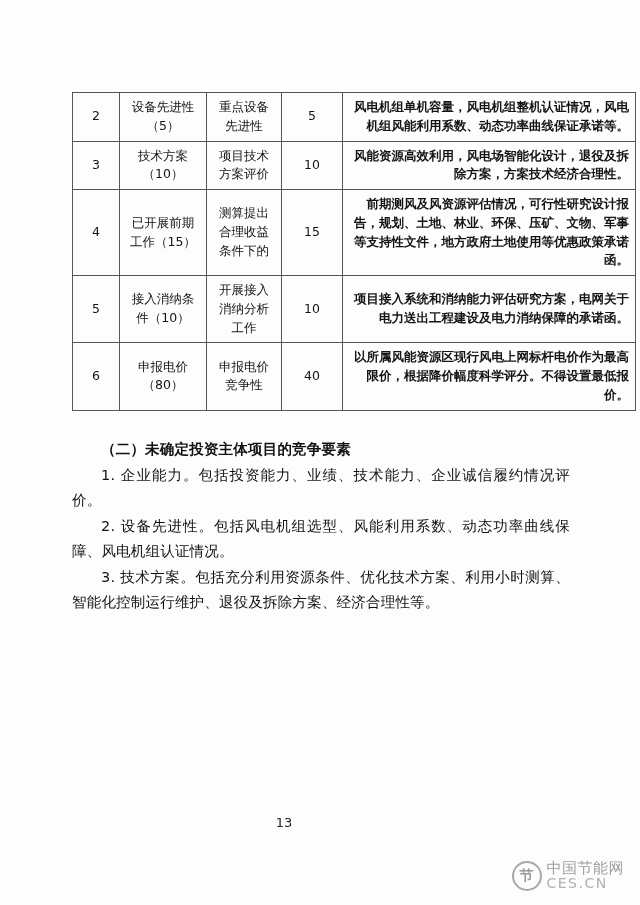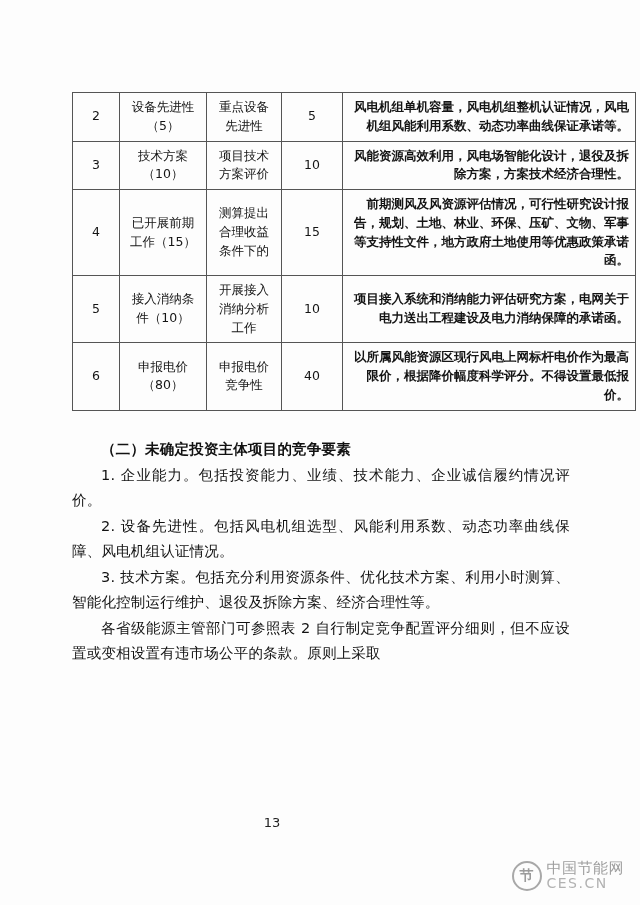--- a/index.html
+++ b/index.html
@@ -66,21 +66,21 @@
     text-align: left;
   }
   .para.indent {
     text-indent: 2em;
   }
   .para + .para { margin-top: 1px; }
 
   
   .page-number {
     position: absolute;
-    left: 4px;
+    left: 16px;
     top: 815px;
     width: 536px;
     text-align: center;
     font-size: 13px;
     color: #222;
   }
 
   
   .watermark {
     position: absolute;
@@ -163,21 +163,20 @@
           <td class="c-score">40</td>
           <td class="c-desc">以所属风能资源区现行风电上网标杆电价作为最高限价，根据降价幅度科学评分。不得设置最低报价。</td>
         </tr>
       </tbody>
     </table>
 
     <p class="para heading">（二）未确定投资主体项目的竞争要素</p>
     <p class="para indent">1. 企业能力。包括投资能力、业绩、技术能力、企业诚信履约情况评价。</p>
     <p class="para indent">2. 设备先进性。包括风电机组选型、风能利用系数、动态功率曲线保障、风电机组认证情况。</p>
     <p class="para indent">3. 技术方案。包括充分利用资源条件、优化技术方案、利用小时测算、智能化控制运行维护、退役及拆除方案、经济合理性等。</p>
-    <p class="para indent">各省级能源主管部门可参照表 2 自行制定竞争配置评分细则，但不应设置或变相设置有违市场公平的条款。原则上采取</p>
 
   </div>
 
   <div class="page-number">13</div>
 
   <div class="watermark">
     <div class="wm-logo">节</div>
     <div class="wm-text">
       <span class="wm-cn">中国节能网</span>
       <span class="wm-en">CES.CN</span>

